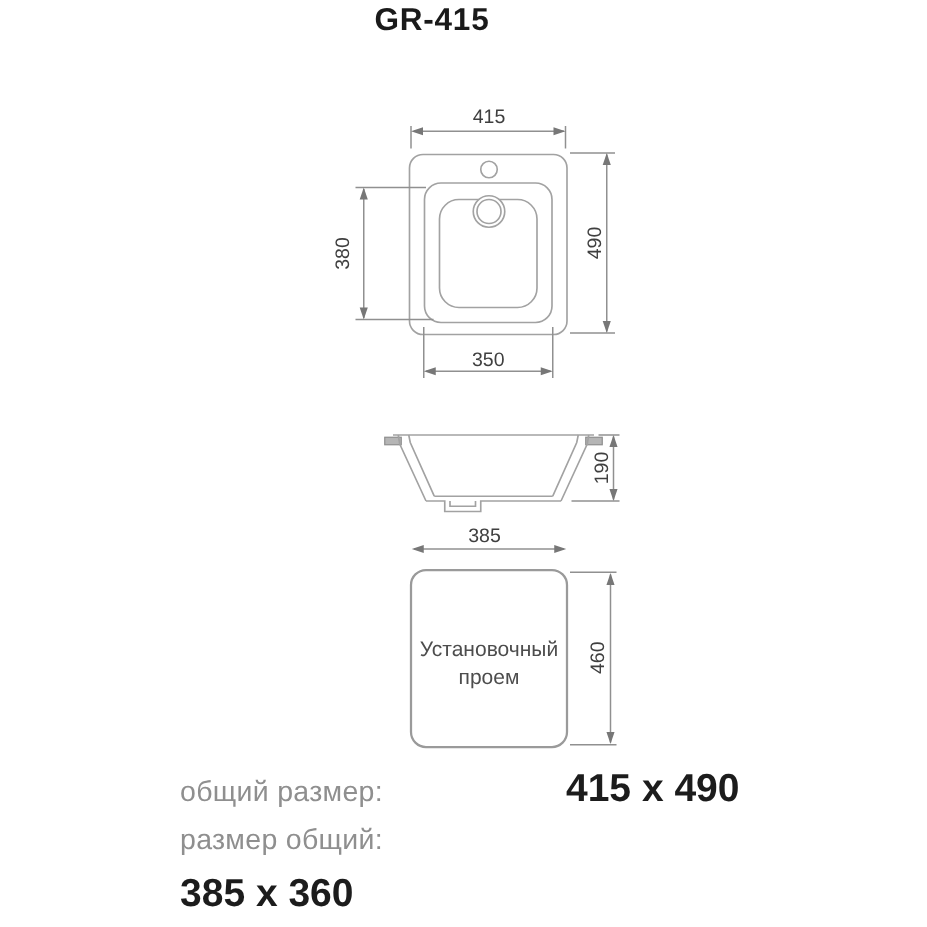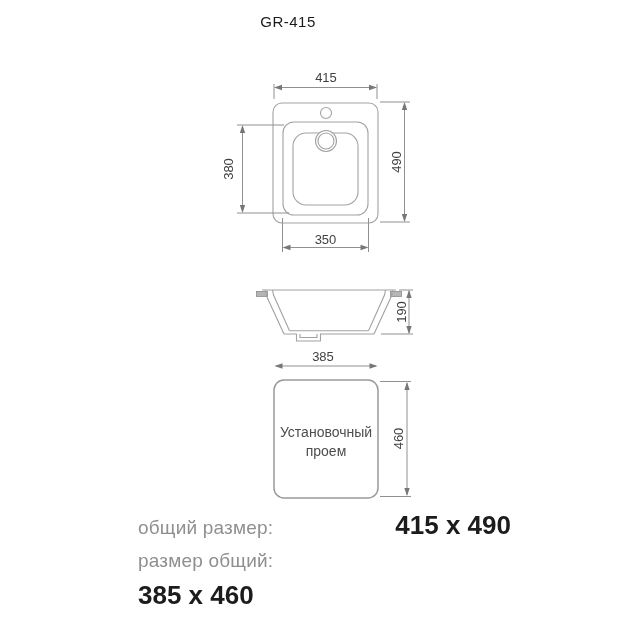--- a/index.html
+++ b/index.html
@@ -4,41 +4,41 @@
 <style>
   html,body{margin:0;padding:0;}
   .page{
     position:relative;
     width:618px;height:618px;
     background:#ffffff;
     font-family:"Liberation Sans", sans-serif;
     overflow:hidden;
   }
   .title{
-    position:absolute;top:13px;left:0;width:576px;
+    position:absolute;top:2px;left:0;width:576px;
     text-align:center;
-    font-size:15px;font-weight:400;color:#1a1a1a;
+    font-size:21px;font-weight:700;color:#1a1a1a;
     letter-spacing:0.5px;
   }
   svg{position:absolute;top:0;left:0;}
   .shape{fill:#ffffff;stroke:#a2a2a2;stroke-width:1.1;}
   .shape-nf{fill:none;stroke:#a2a2a2;stroke-width:1.1;}
   .clip{fill:#b5b5b5;stroke:#8d8d8d;stroke-width:0.8;}
   .dim{stroke:#909090;stroke-width:1;fill:none;}
   .arr{fill:#777777;stroke:none;}
   .dimtxt{
     font-family:"Liberation Sans", sans-serif;
     font-size:13px;fill:#3f3f3f;
   }
   .cuttxt{
     font-family:"Liberation Sans", sans-serif;
     font-size:14px;fill:#4d4d4d;
   }
   .summary{
-    position:absolute;left:138px;top:508px;width:373px;
+    position:absolute;left:120px;top:508px;width:373px;
   }
   .srow{
     display:flex;justify-content:space-between;align-items:baseline;
     height:35px;line-height:35px;
   }
   .slabel{font-size:19px;color:#8f8f8f;letter-spacing:0.2px;}
   .svalue{font-size:26px;font-weight:700;color:#1c1c1c;}
 </style>
 </head>
 <body>
@@ -141,17 +141,17 @@
 
   <div class="summary">
     <div class="srow">
       <span class="slabel">общий размер:</span>
       <span class="svalue">415 x 490</span>
     </div>
     <div class="srow">
       <span class="slabel">размер общий:</span>
     </div>
     <div class="srow">
-      <span class="svalue">385 x 460</span>
+      <span class="svalue">385 x 360</span>
     </div>
   </div>
 
 </div>
 
 </body></html>

